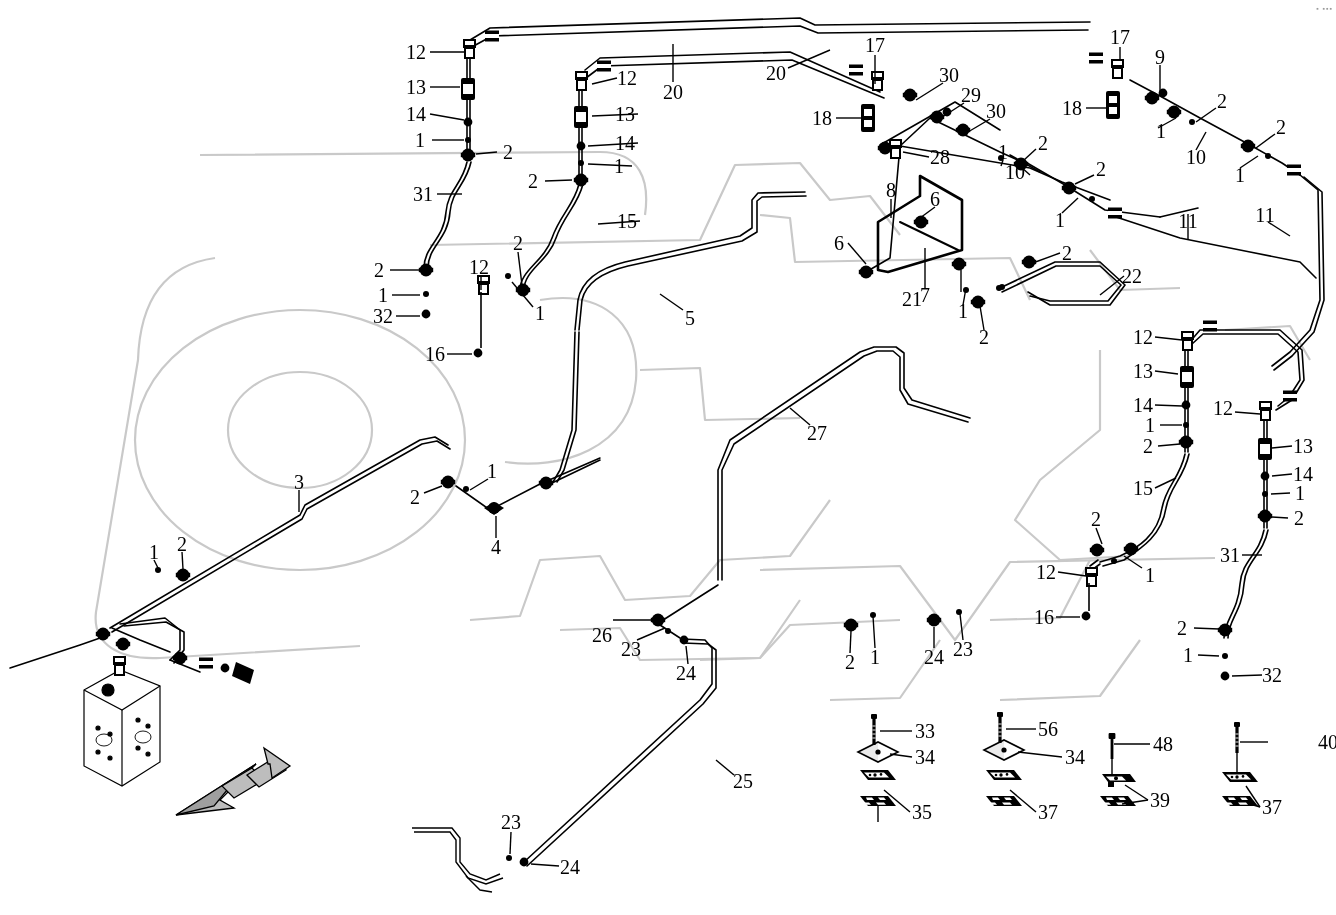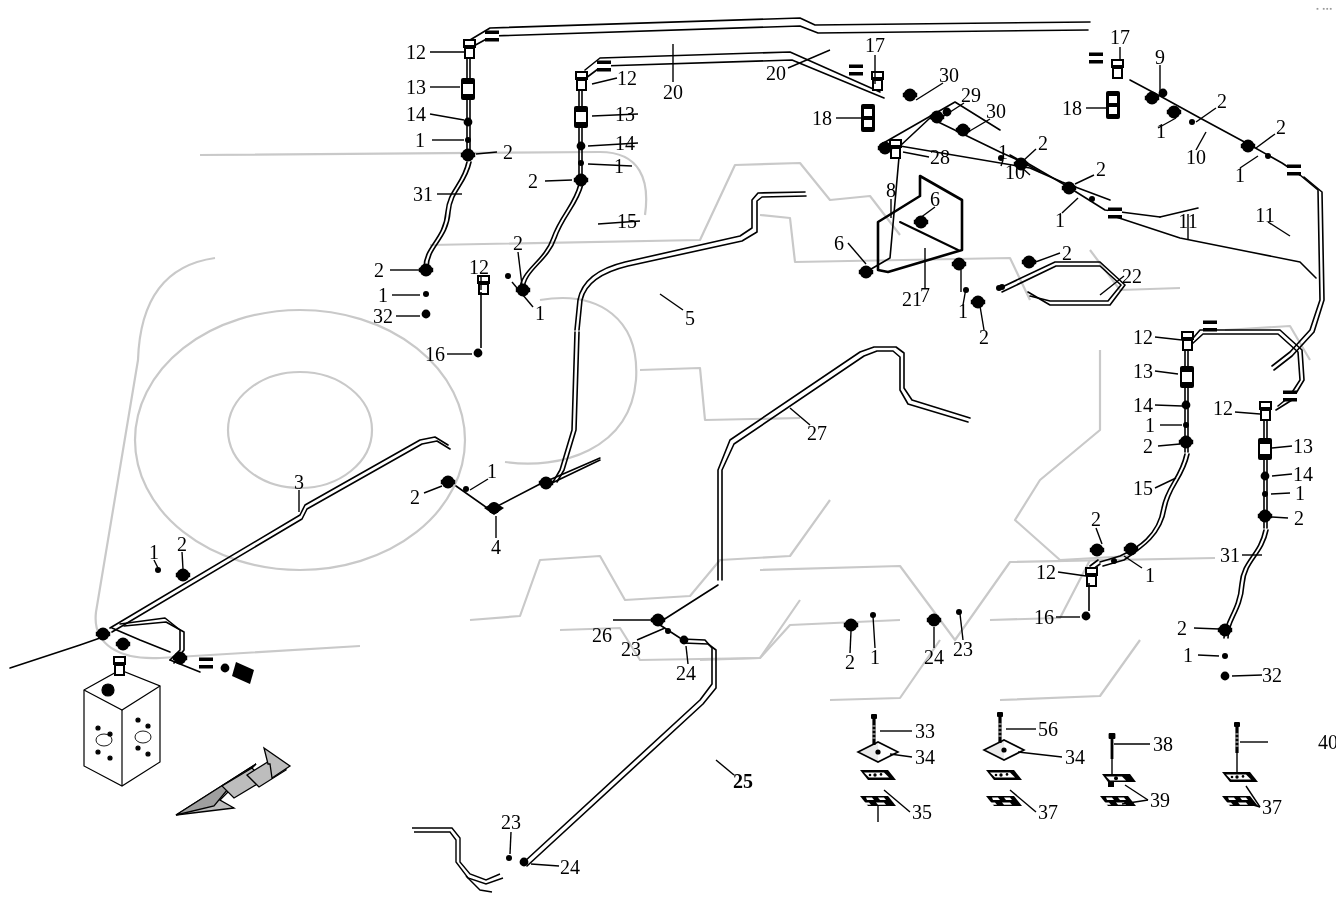--- a/index.html
+++ b/index.html
@@ -535,21 +535,21 @@
       <div class="lbl" style="left: 496px; top: 547px;">4</div>
       <div class="lbl" style="left: 154px; top: 552px;">1</div>
       <div class="lbl" style="left: 182px; top: 544px;">2</div>
       <div class="lbl" style="left: 602px; top: 620px; margin-top: 15px;">26</div>
       <div class="lbl" style="left: 631px; top: 649px;">23</div>
       <div class="lbl" style="left: 686px; top: 673px;">24</div>
       <div class="lbl" style="left: 850px; top: 662px;">2</div>
       <div class="lbl" style="left: 875px; top: 657px;">1</div>
       <div class="lbl" style="left: 934px; top: 657px;">24</div>
       <div class="lbl" style="left: 963px; top: 649px;">23</div>
-      <div class="lbl" style="left: 743px; top: 781px; font-weight: bold;">25</div>
+      <div class="lbl" style="left: 743px; top: 781px;">25</div>
       <div class="lbl" style="left: 511px; top: 822px;">23</div>
       <div class="lbl" style="left: 570px; top: 867px;">24</div>
       <div class="lbl" style="left: 1143px; top: 337px;">12</div>
       <div class="lbl" style="left: 1143px; top: 371px;">13</div>
       <div class="lbl" style="left: 1143px; top: 405px;">14</div>
       <div class="lbl" style="left: 1150px; top: 425px;">1</div>
       <div class="lbl" style="left: 1148px; top: 446px;">2</div>
       <div class="lbl" style="left: 1143px; top: 488px;">15</div>
       <div class="lbl" style="left: 1223px; top: 408px;">12</div>
       <div class="lbl" style="left: 1303px; top: 446px;">13</div>
@@ -563,20 +563,20 @@
       <div class="lbl" style="left: 1044px; top: 617px;">16</div>
       <div class="lbl" style="left: 1182px; top: 628px;">2</div>
       <div class="lbl" style="left: 1188px; top: 655px;">1</div>
       <div class="lbl" style="left: 1272px; top: 675px;">32</div>
       <div class="lbl" style="left: 925px; top: 731px;">33</div>
       <div class="lbl" style="left: 925px; top: 757px;">34</div>
       <div class="lbl" style="left: 922px; top: 812px;">35</div>
       <div class="lbl" style="left: 1048px; top: 729px;">56</div>
       <div class="lbl" style="left: 1075px; top: 757px;">34</div>
       <div class="lbl" style="left: 1048px; top: 812px;">37</div>
-      <div class="lbl" style="left: 1163px; top: 744px;">38</div>
+      <div class="lbl" style="left: 1163px; top: 744px;">48</div>
       <div class="lbl" style="left: 1160px; top: 800px;">39</div>
       <div class="lbl" style="left: 1328px; top: 742px;">40</div>
       <div class="lbl" style="left: 1272px; top: 807px;">37</div>
     </div>
 
   <div class="corner">▪ ▪▪▪</div>
 </div>
 
 </body></html>

